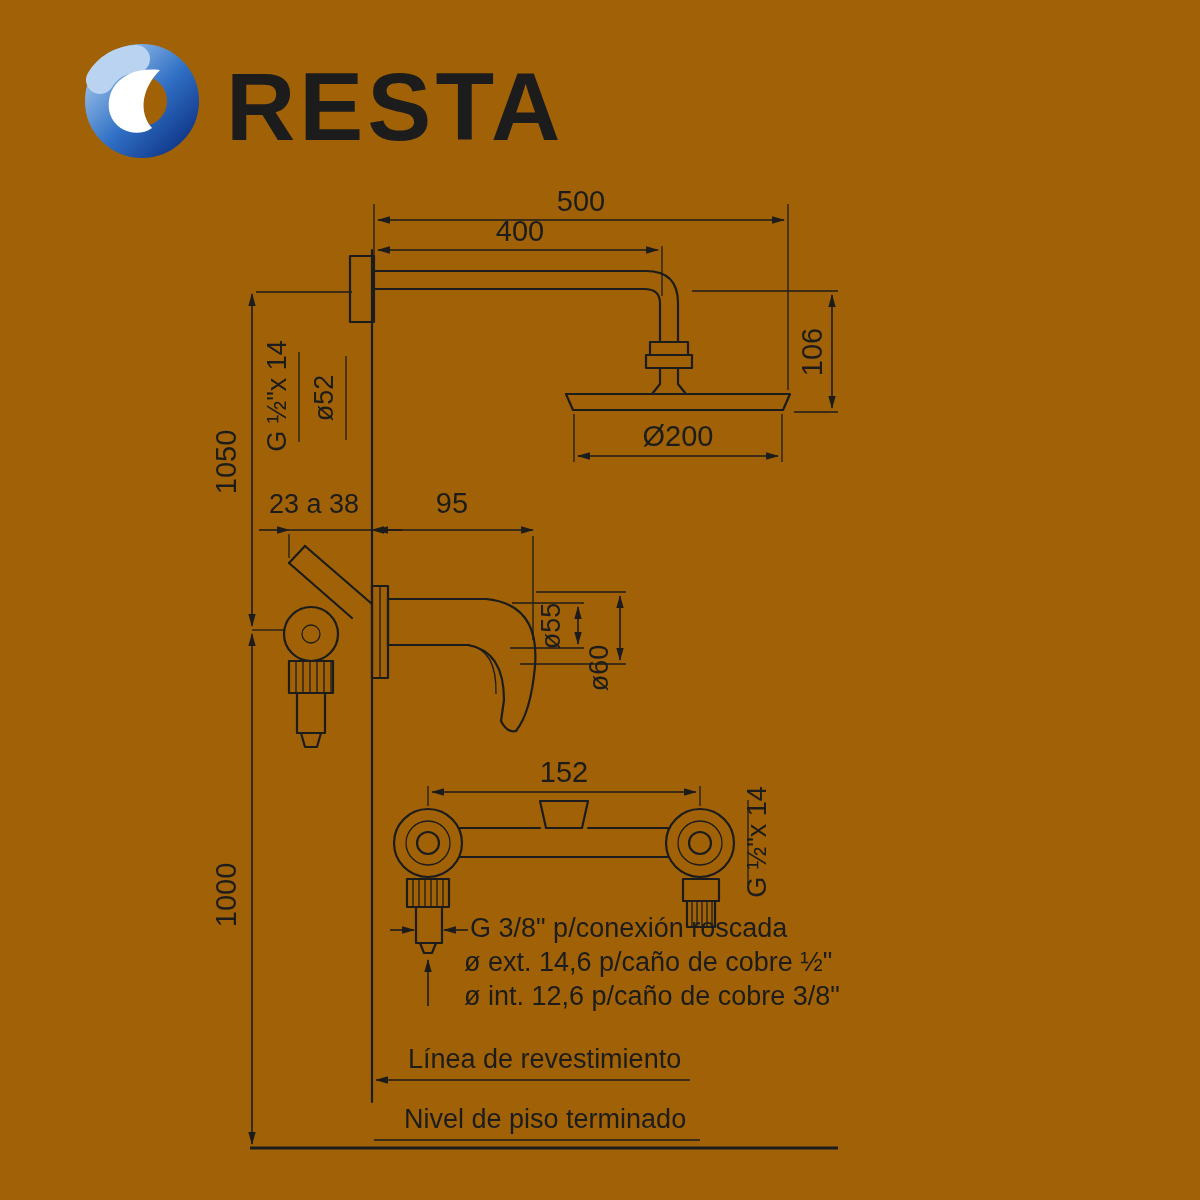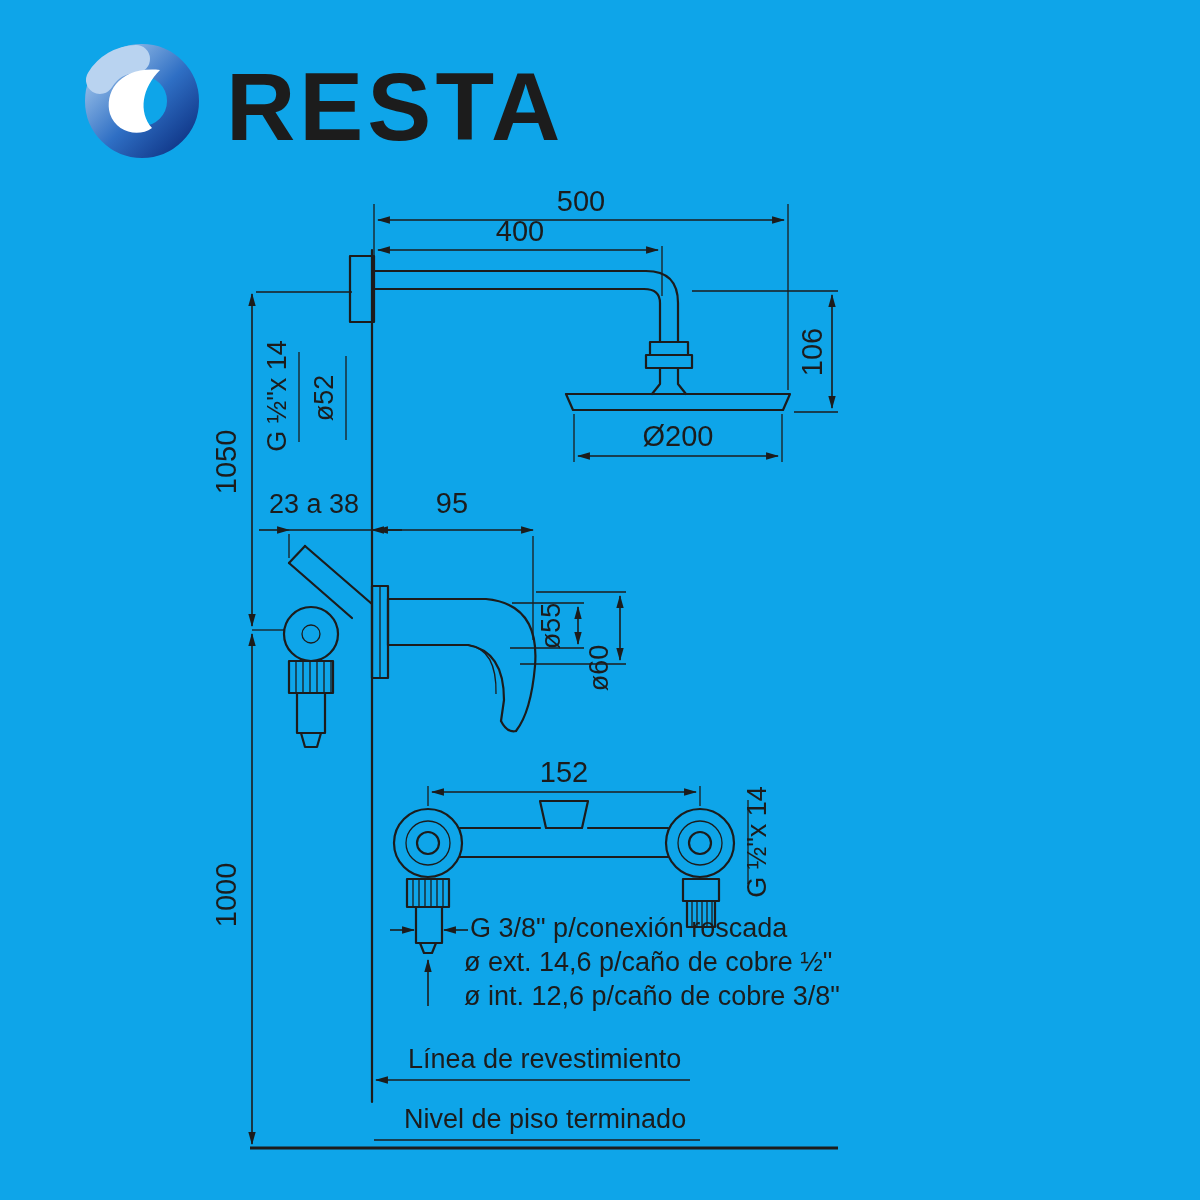--- a/index.html
+++ b/index.html
@@ -1,16 +1,16 @@
 <!DOCTYPE html>
 <html><head>
 <meta charset="utf-8">
 <style>
   html,body{margin:0;padding:0;background:#ffffff;}
-  .canvas{width:1200px;height:1200px;position:relative;background:#0ea5e9;overflow:hidden;
+  .canvas{width:1200px;height:1200px;position:relative;background:#a16207;overflow:hidden;
           font-family:"Liberation Sans",sans-serif;}
   svg text{fill:#1c1c1c;font-family:"Liberation Sans",sans-serif;}
   .obj{stroke:#1c1c1c;stroke-width:2.2;fill:none;stroke-linejoin:round;stroke-linecap:round;}
   .thin{stroke:#1c1c1c;stroke-width:1.3;fill:none;}
   .dim{stroke:#1c1c1c;stroke-width:1.6;fill:none;}
   .heavy{stroke:#1c1c1c;stroke-width:3;fill:none;}
   .dimtxt{font-size:29px;}
   .smdim{font-size:27px;}
   .note{font-size:27px;}
   .brand{font-size:96px;font-weight:bold;letter-spacing:4px;}

